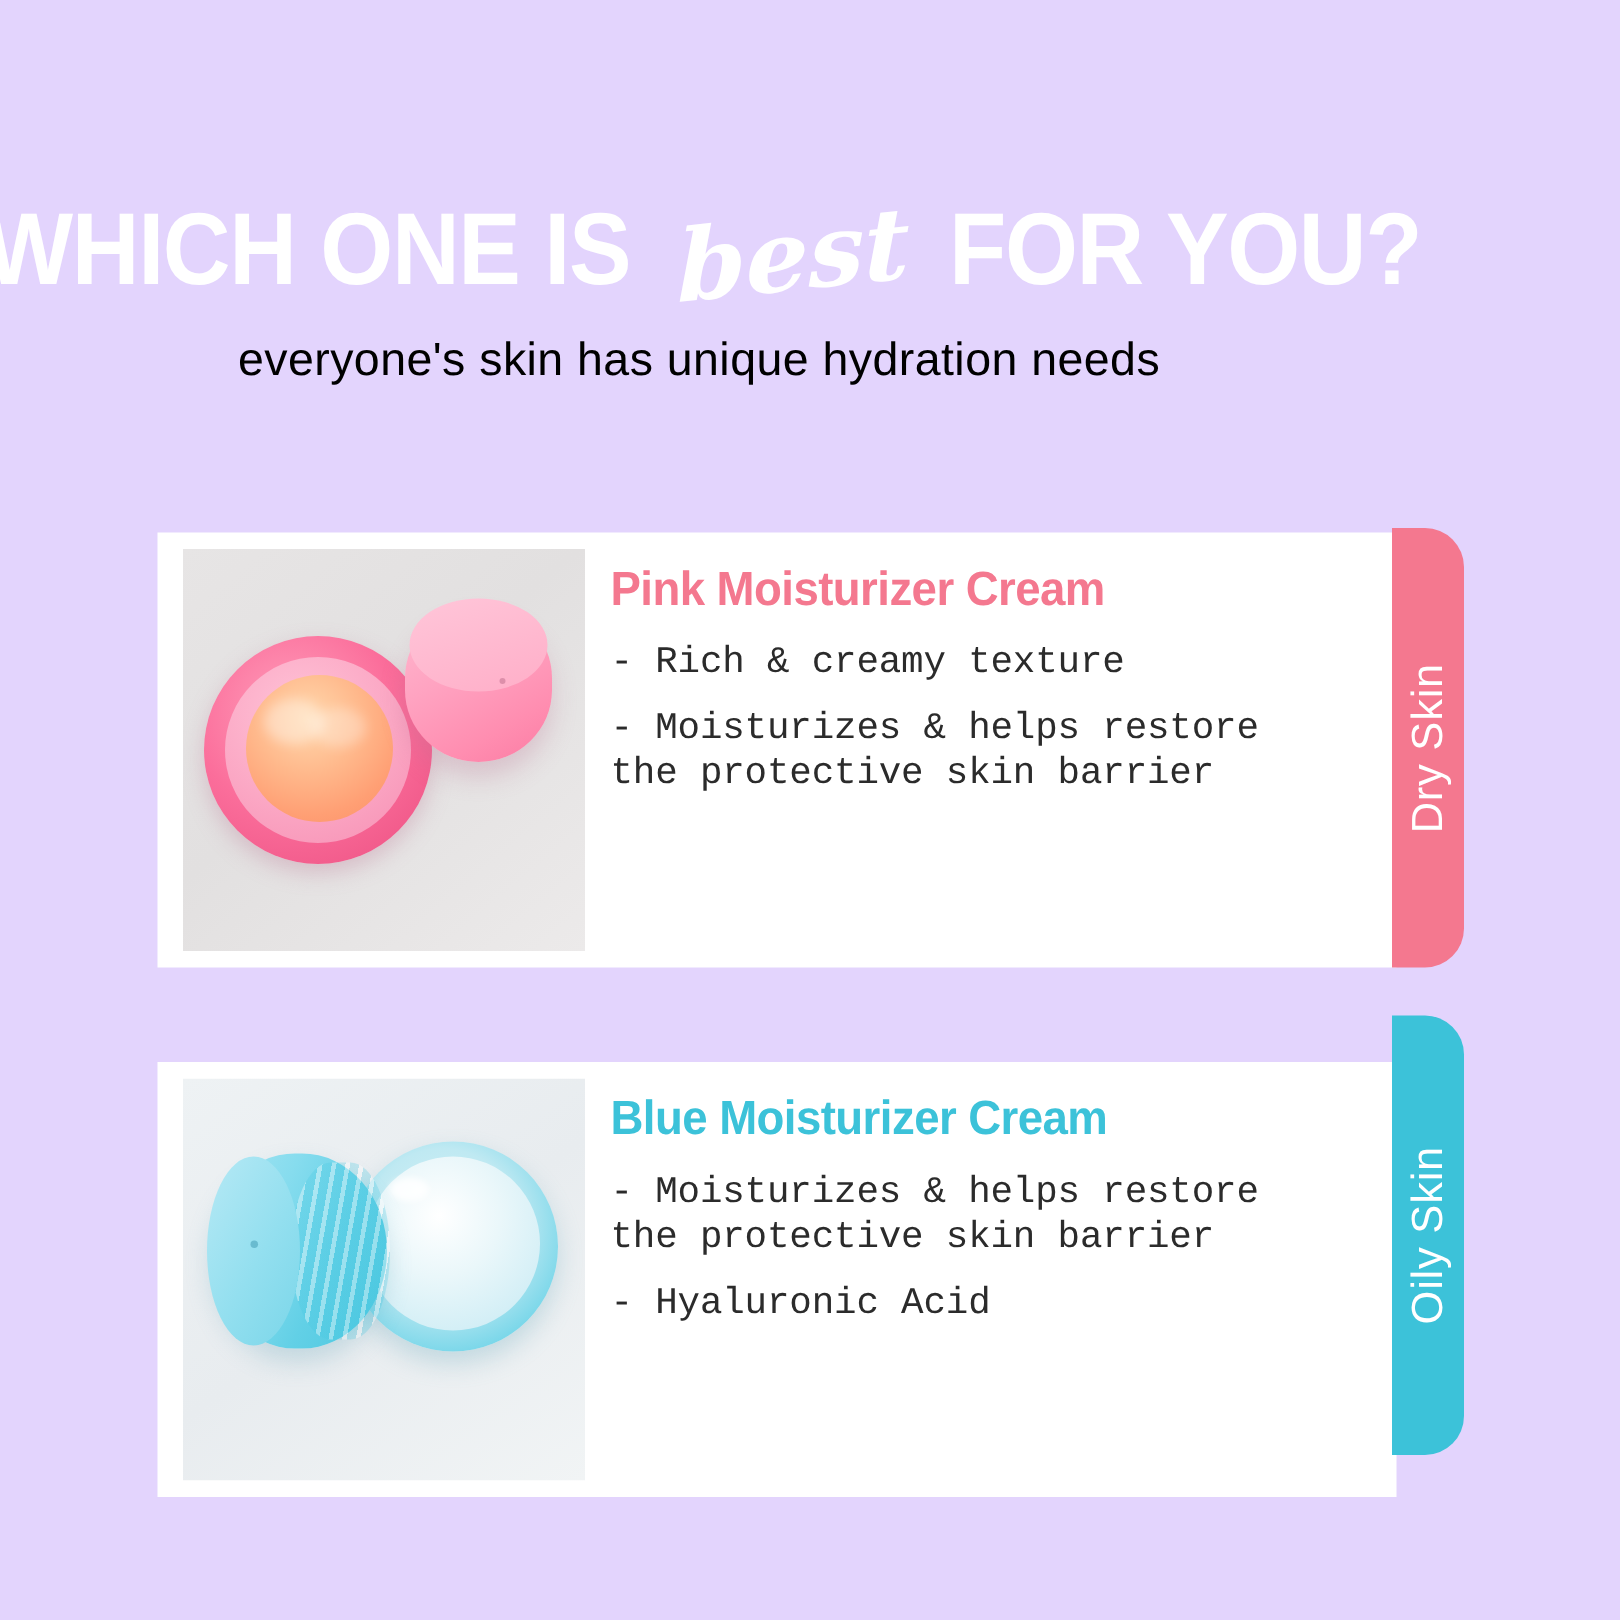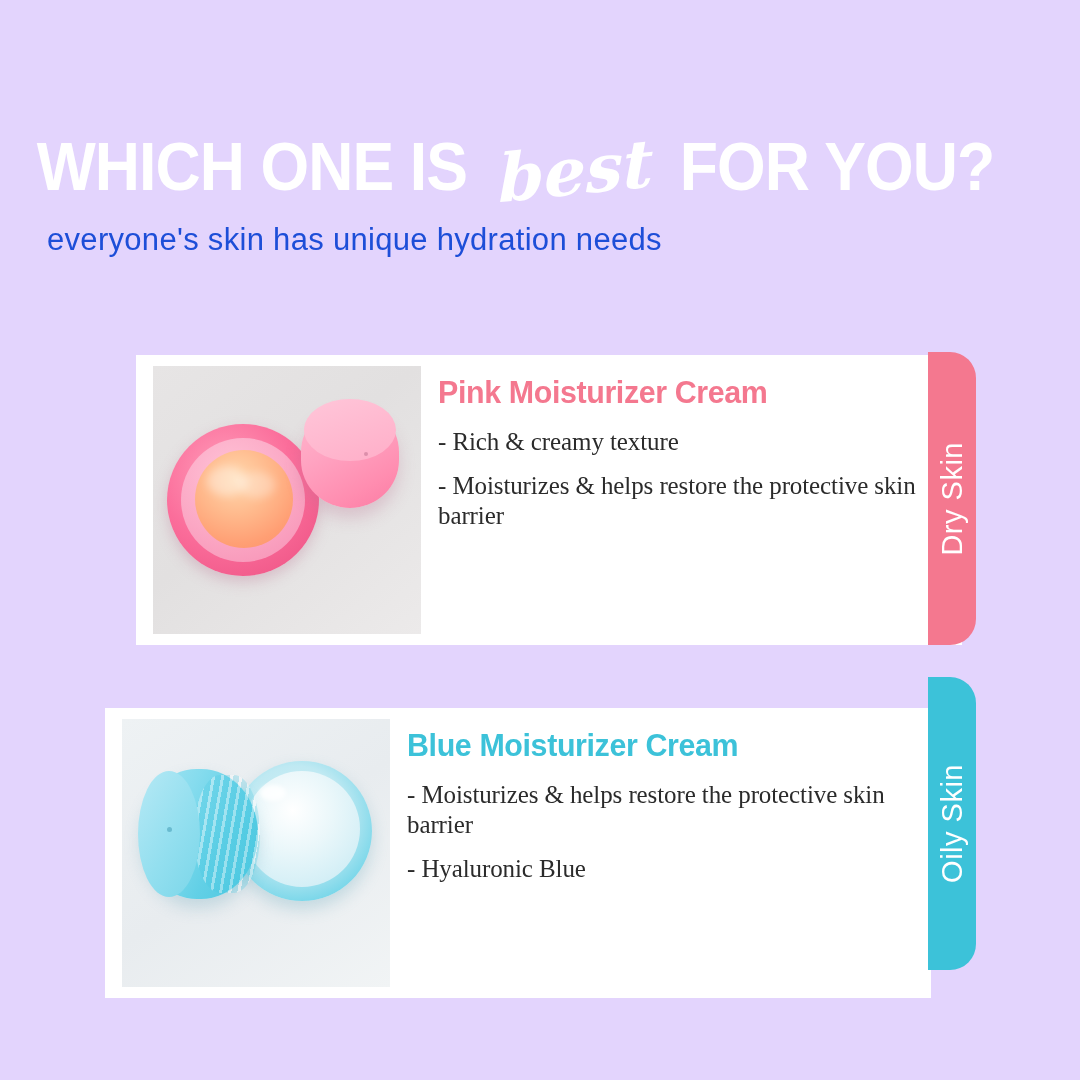--- a/index.html
+++ b/index.html
@@ -14,21 +14,21 @@
     overflow: hidden;
     position: relative;
   }
 
   
   .header {
     position: absolute;
     left: 0;
     top: 128px;
     width: 932px;
-    padding-left: 47px;
+    text-align: center;
   }
   .title-line {
     display: flex;
     align-items: baseline;
     justify-content: center;
     gap: 0px;
     white-space: nowrap;
     height: 76px;
   }
   .title-part {
@@ -52,35 +52,35 @@
     transform: rotate(-6deg) skewX(-6deg);
     display: inline-block;
     position: relative;
     top: 4px;
   }
   .subtitle {
     margin-top: 18px;
     font-family: "Liberation Sans", sans-serif;
     font-size: 31px;
     font-weight: normal;
-    color: #1d4ed8;
+    color: #000000;
     letter-spacing: 0.3px;
   }
 
   
   .card {
     position: absolute;
     left: 105px;
     width: 826px;
     height: 290px;
     background: #ffffff;
     display: flex;
     align-items: flex-start;
   }
-  .card.card-1 { top: 355px; margin-left: 31px; }
+  .card.card-1 { top: 355px; }
   .card.card-2 { top: 680px; margin-top: 28px; }
 
   .photo {
     width: 268px;
     height: 268px;
     margin: 11px 0 0 17px;
     flex: none;
     position: relative;
     overflow: hidden;
   }
@@ -94,21 +94,21 @@
     font-family: "Liberation Sans", sans-serif;
     font-weight: bold;
     font-size: 32px;
     letter-spacing: -0.4px;
     transform: scaleX(0.95);
     transform-origin: left center;
     margin: 0 0 16px 0;
     line-height: 38px;
   }
   .bullet {
-    font-family: Liberation Serif, serif;
+    font-family: Liberation Mono, monospace;
     font-size: 25px;
     color: #2b2b2b;
     line-height: 30px;
     margin-bottom: 14px;
     letter-spacing: -0.1px;
   }
 
   
   .tab {
     position: absolute;
@@ -312,18 +312,18 @@
     <div class="blue-neck"></div>
     <div class="blue-jar-inner"></div>
     <div class="blue-lid"></div>
     <div class="blue-lid-ribs"></div>
     <div class="blue-lid-face"></div>
     <div class="blue-lid-dot"></div>
   </div>
   <div class="card-body">
     <div class="product-title" style="color:#3cc2d9">Blue Moisturizer Cream</div>
     <div class="bullet">- Moisturizes &amp; helps restore the protective skin barrier</div>
-    <div class="bullet">- Hyaluronic Blue</div>
+    <div class="bullet">- Hyaluronic Acid</div>
   </div>
 </div>
 <div class="tab tab-2">
   <span class="tab-label">Oily Skin</span>
 </div>
 
 </body></html>

